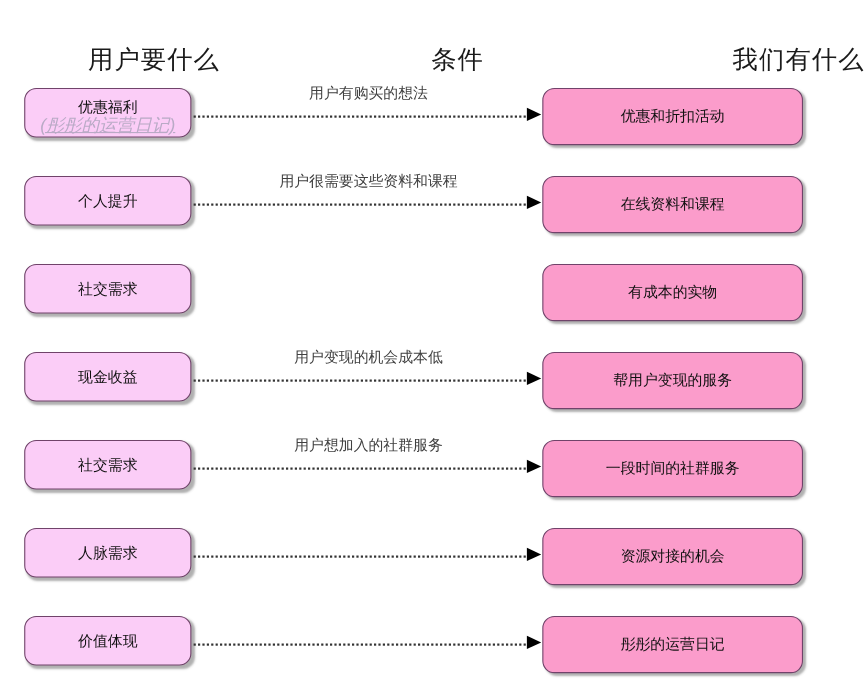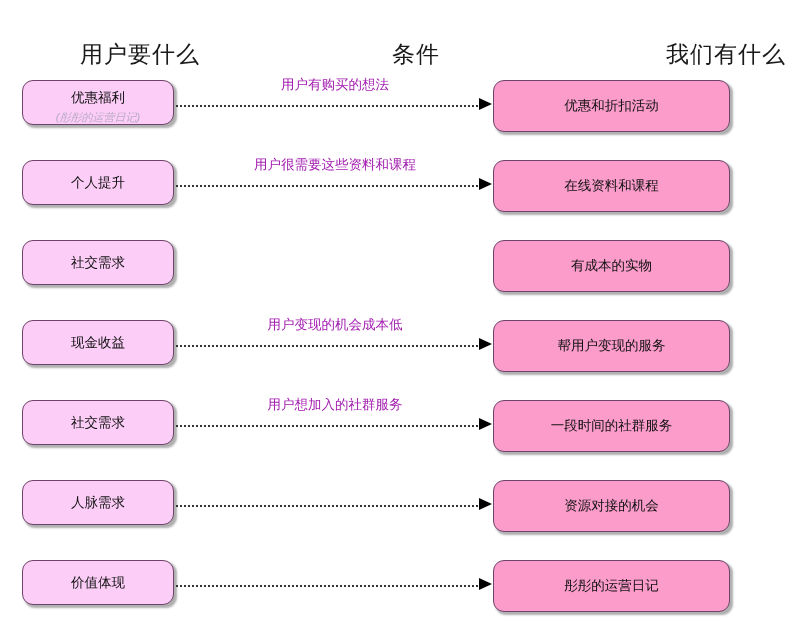--- a/index.html
+++ b/index.html
@@ -72,25 +72,26 @@
     font-size: 13.5px;
     color: #111111;
     line-height: 1.15;
     white-space: nowrap;
   }
   .need-watermark {
     position: absolute;
     left: 50%;
     transform: translateX(-50%);
     bottom: -1px;
-    font-size: 11px;
+    font-size: 16px;
     font-style: italic;
     color: #b9aac6;
     white-space: nowrap;
     pointer-events: none;
+    text-decoration: underline;
   }
   .need-box.has-watermark .need-label {
     position: relative;
     top: -5px;
   }
 
   
   .offer-box {
     position: absolute;
     left: 493px;
@@ -138,21 +139,21 @@
     border-bottom: 6.5px solid transparent;
     border-left: 13px solid #000000;
   }
   .cond-label {
     position: absolute;
     left: 0;
     top: -4px;
     width: 318px;
     text-align: center;
     font-size: 13.5px;
-    color: #a21caf;
+    color: #404040;
     white-space: nowrap;
   }
 </style>
 </head>
 <body>
 
 <div class="canvas">
 
   <div class="headings">
     <div class="heading h-left">用户要什么</div>

